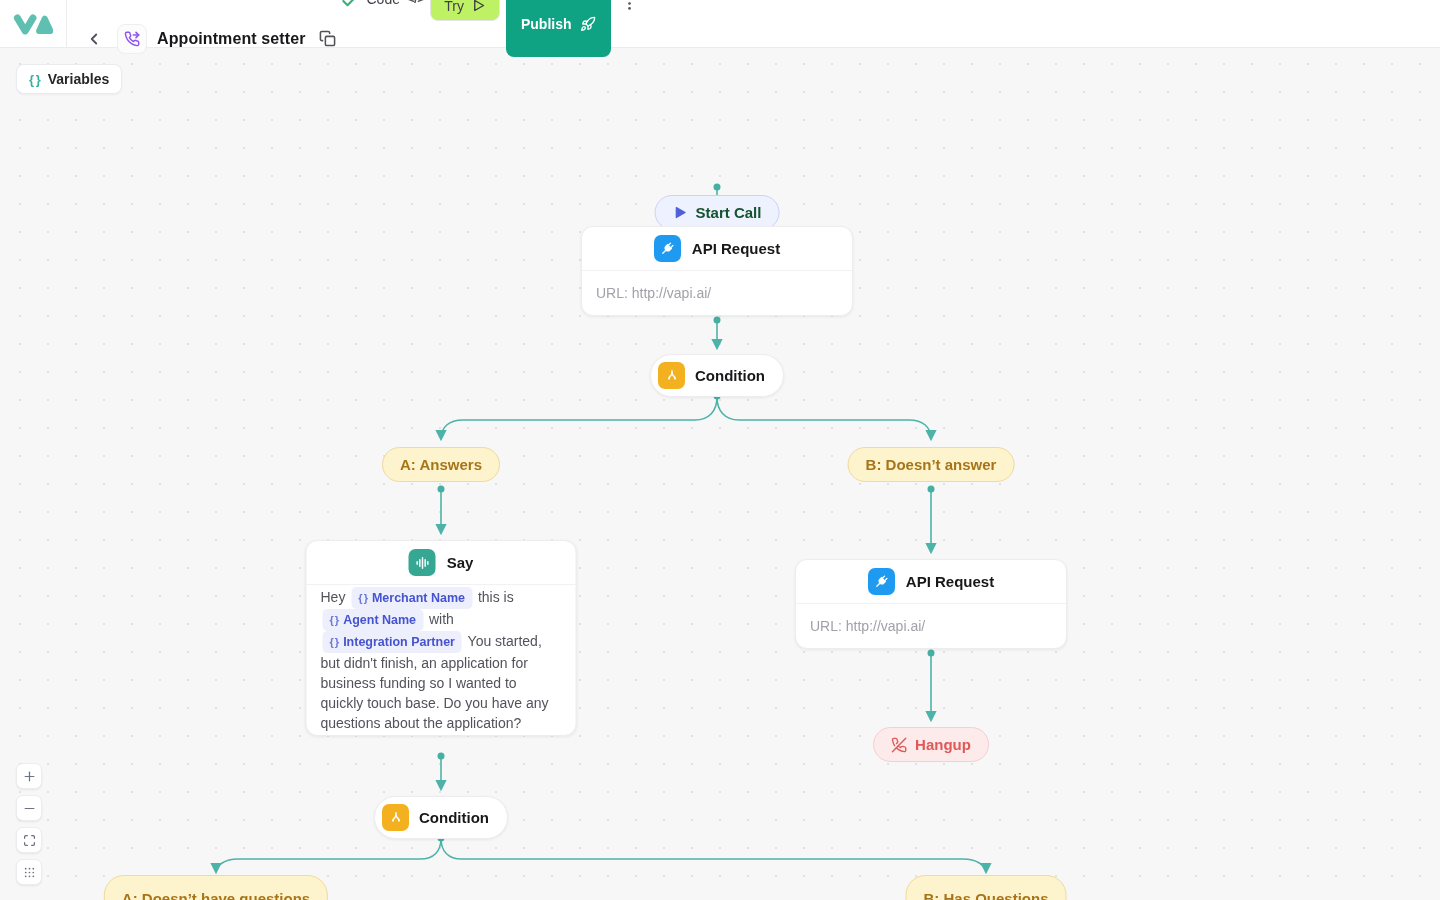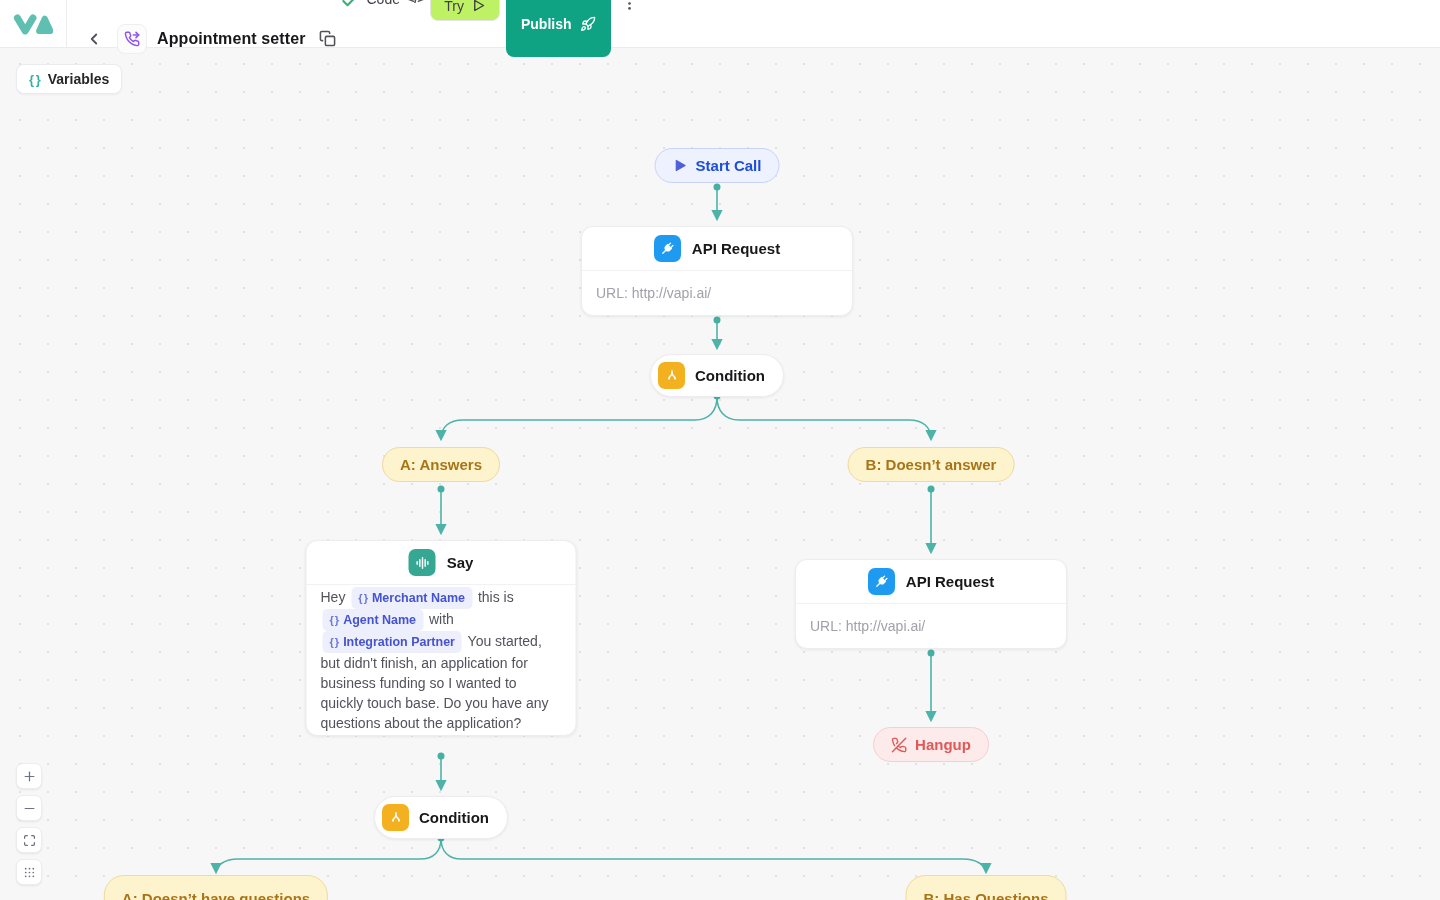--- a/index.html
+++ b/index.html
@@ -30,21 +30,21 @@
   .variables-btn { position:absolute; left:16px; top:16px; display:flex; align-items:center; gap:8px; background:#fff; border:1px solid #ececee; border-radius:8px; padding:6px 12px; box-shadow:0 1px 2px rgba(16,24,40,.05); cursor:pointer; }
   .braces { color:#35b1a0; font-weight:700; font-size:13px; letter-spacing:-1px; }
   .variables-label { font-size:14px; font-weight:600; color:#27272a; }
 
   .edges { position:absolute; inset:0; width:1440px; height:852px; pointer-events:none; }
 
   .abs { position:absolute; transform:translateX(-50%); }
 
   
   .pill { display:flex; align-items:center; gap:8px; border-radius:20px; font-size:15px; font-weight:600; padding:8px 17px; white-space:nowrap; cursor:pointer; }
-  .start-pill { background:#eef1fe; border:1px solid #c9d3f8; color:#1d4ed8; }
+  .start-pill { background:#eef1fe; border:1px solid #c9d3f8; color:#14532d;margin-top:47px; }
   .branch-pill { background:#fdf3cd; border:1px solid #f0da9c; color:#a77518; justify-content:center; }
   .hangup-pill { background:#fdeaea; border:1px solid #f6cfcf; color:#e05858; }
 
   
   .card { background:#fff; border:1px solid #ededf0; border-radius:12px; box-shadow:0 1px 3px rgba(16,24,40,.07); cursor:pointer; }
   .card-header { display:flex; align-items:center; gap:11px; padding:8px 14px; height:43px;justify-content:center; }
   .node-icon { width:27px; height:27px; border-radius:7px; display:flex; align-items:center; justify-content:center; flex:none; }
   .icon-blue { background:#1e9bf0; }
   .icon-amber { background:#f3b01f; }
   .icon-teal { background:#35a793; }

